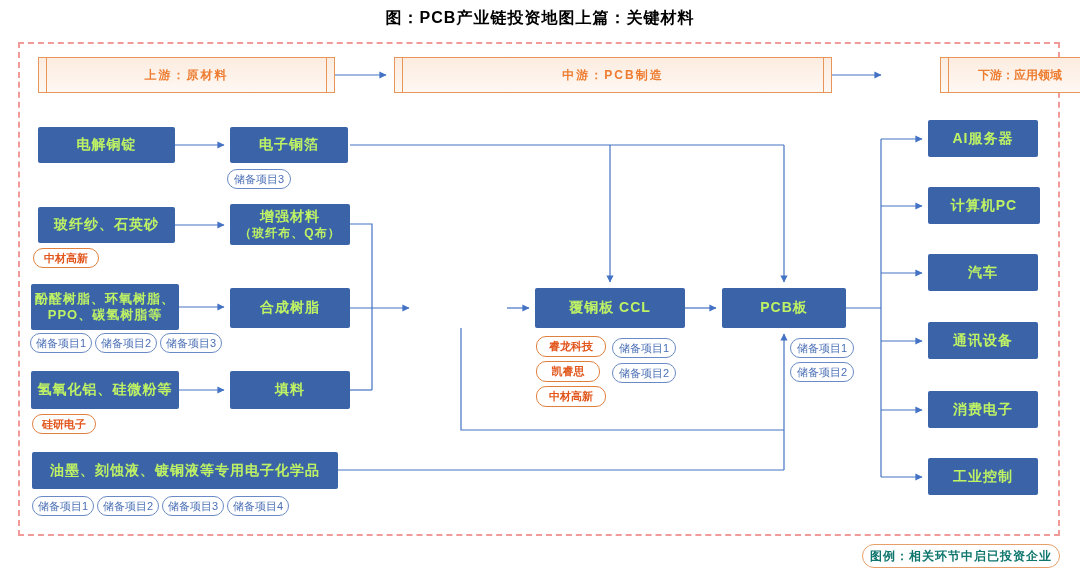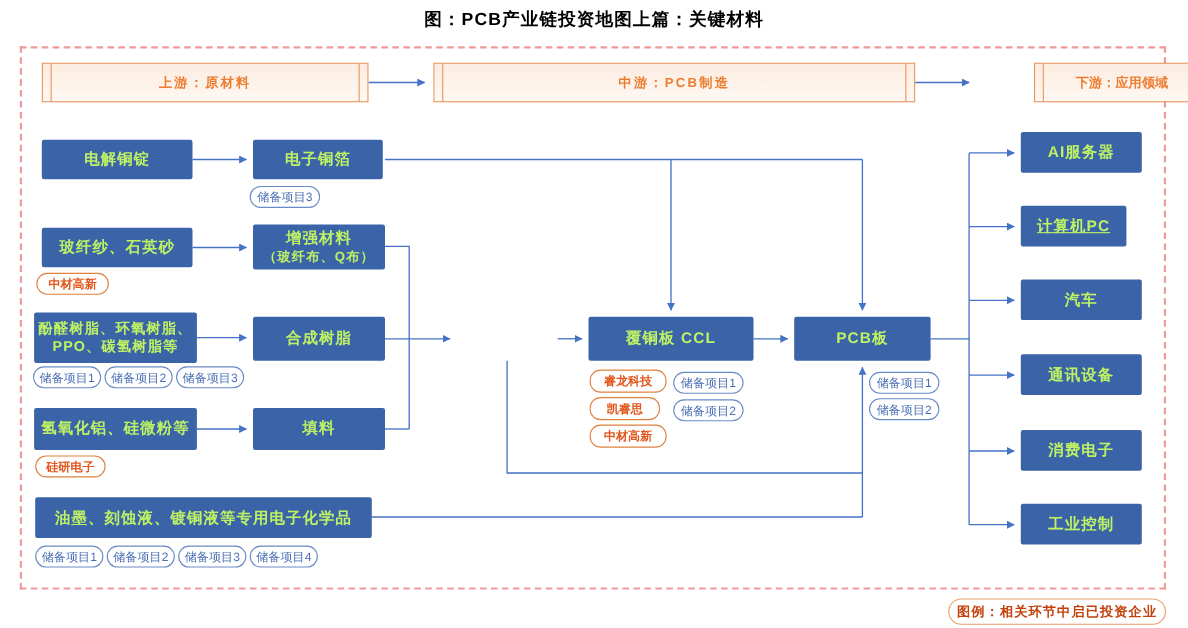--- a/index.html
+++ b/index.html
@@ -23,21 +23,21 @@
        font-size:14px;font-weight:bold;letter-spacing:1px;line-height:1.25;
        border-radius:2px;text-align:center;}
   .box .sub{font-size:12px;font-weight:bold;}
   .badge{position:absolute;box-sizing:border-box;background:#ffffff;
        display:flex;align-items:center;justify-content:center;
        font-size:11px;border-radius:10px;white-space:nowrap;}
   .badge.blue{border:1px solid #6a8ac5;color:#4a6fb5;}
   .badge.orange{border:1.5px solid #e0803f;color:#e2571d;font-weight:bold;}
   .legend{position:absolute;box-sizing:border-box;border:1.5px solid #e8a06a;
        border-radius:13px;background:#fff;display:flex;align-items:center;justify-content:center;
-       font-size:12px;font-weight:bold;color:#c2410c;letter-spacing:1px;}
+       font-size:12px;font-weight:bold;color:#0f766e;letter-spacing:1px;}
 </style>
 </head>
 <body>
 
 <div class="stage">
 
   <div class="title">图：PCB产业链投资地图上篇：关键材料</div>
 
   <div class="frame"></div>
 
@@ -119,21 +119,21 @@
   <div class="badge orange" style="left:536px;top:361px;width:64px;height:21px;">凯睿思</div>
   <div class="badge orange" style="left:536px;top:386px;width:70px;height:21px;">中材高新</div>
   <div class="badge blue" style="left:612px;top:338px;width:64px;height:20px;">储备项目1</div>
   <div class="badge blue" style="left:612px;top:363px;width:64px;height:20px;">储备项目2</div>
 
   <div class="box" style="left:722px;top:288px;width:124px;height:40px;">PCB板</div>
   <div class="badge blue" style="left:790px;top:338px;width:64px;height:20px;">储备项目1</div>
   <div class="badge blue" style="left:790px;top:362px;width:64px;height:20px;">储备项目2</div>
 
   <div class="box" style="left:928px;top:120px;width:110px;height:37px;">AI服务器</div>
-  <div class="box" style="left:928px;top:187px;width:96px;height:37px;text-decoration:underline;">计算机PC</div>
+  <div class="box" style="left:928px;top:187px;width:112px;height:37px;">计算机PC</div>
   <div class="box" style="left:928px;top:254px;width:110px;height:37px;">汽车</div>
   <div class="box" style="left:928px;top:322px;width:110px;height:37px;">通讯设备</div>
   <div class="box" style="left:928px;top:391px;width:110px;height:37px;">消费电子</div>
   <div class="box" style="left:928px;top:458px;width:110px;height:37px;">工业控制</div>
 
   <div class="legend" style="left:862px;top:544px;width:198px;height:24px;">图例：相关环节中启已投资企业</div>
 
 </div>
 
 </body></html>

